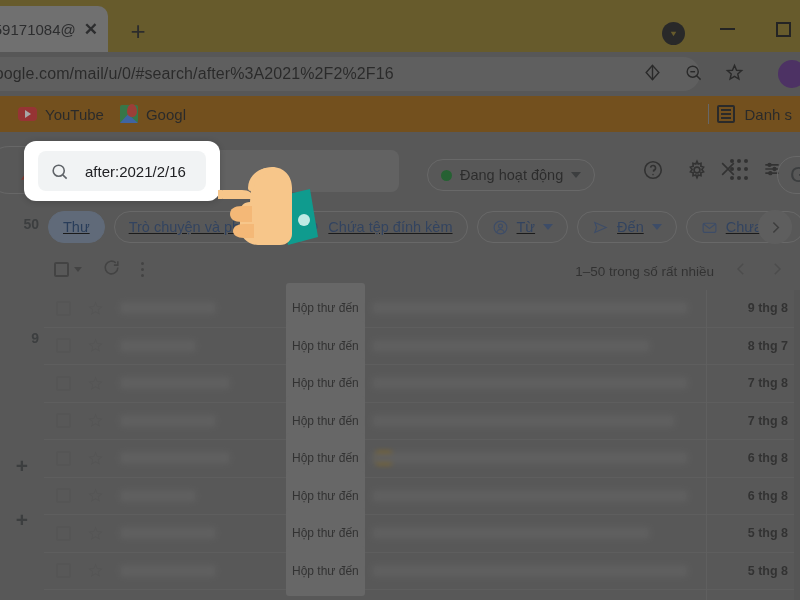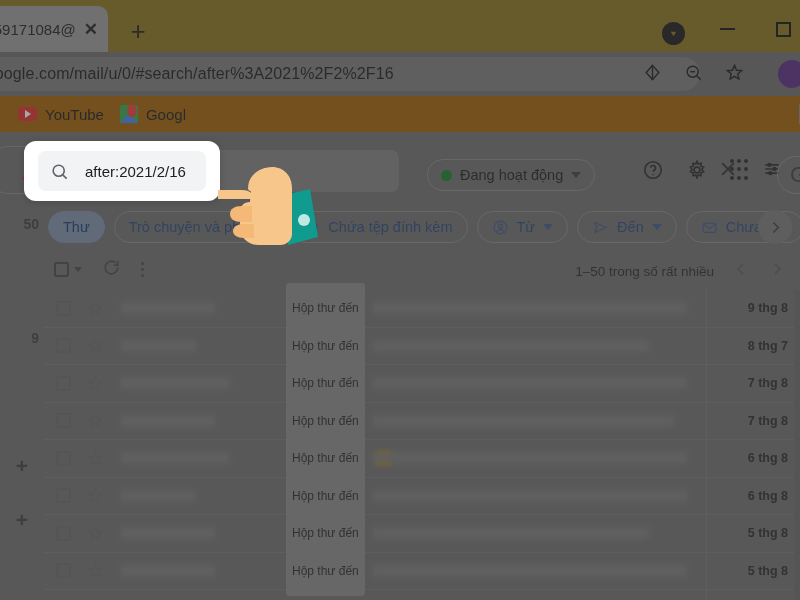--- a/index.html
+++ b/index.html
@@ -170,21 +170,21 @@
   .googbtn {
     position: absolute; left: 733px; top: 14px; width: 90px; height: 38px;
     border: 1px solid #8c8c8c; border-radius: 19px;
     display: flex; align-items: center; padding-left: 12px;
     font-size: 22px; color: #3c4043; overflow: hidden;
   }
 
   
   .chiprow {
     position: absolute; left: 48px; top: 78px; right: 0; height: 34px;
-    display: flex; align-items: center; gap: 9px;
+    display: flex; align-items: center; gap: 9px; text-decoration: underline;
   }
   .chip {
     height: 32px; border: 1px solid #8c8c8c; border-radius: 16px;
     display: flex; align-items: center; gap: 8px; padding: 0 14px;
     font-size: 14.5px; color: #2b4a7d; white-space: nowrap; cursor: pointer;
     background: transparent; flex: none;
   }
   .chip.sel { background: #7e90ab; color: #1a3f73; border-color: #7e90ab; }
   .chip svg { width: 17px; height: 17px; stroke: #3f5a8a; fill: none; stroke-width: 1.7; }
   .chip .caret { border-top-color: #3f5a8a; }
@@ -331,20 +331,28 @@
     </div>
     <div class="bm">
       <span class="maps-icon">
         <span class="g"></span>
           <span class="b"></span>
           <span class="p"></span>
       </span>
       <span>Googl</span>
     </div>
     <div class="bm-sep"></div>
+    <div class="reading">
+      <span class="rl-icon">
+          <i></i>
+          <i></i>
+          <i></i>
+        </span>
+      <span>Danh s</span>
+    </div>
   </div>
 
   <div class="gmail">
 
     <div class="rail">
       <div class="compose">
         <span class="pencil"></span>
       </div>
       <div class="rail-num" style="top:84px">50</div>
       <div class="rail-num" style="top:198px">9</div>

